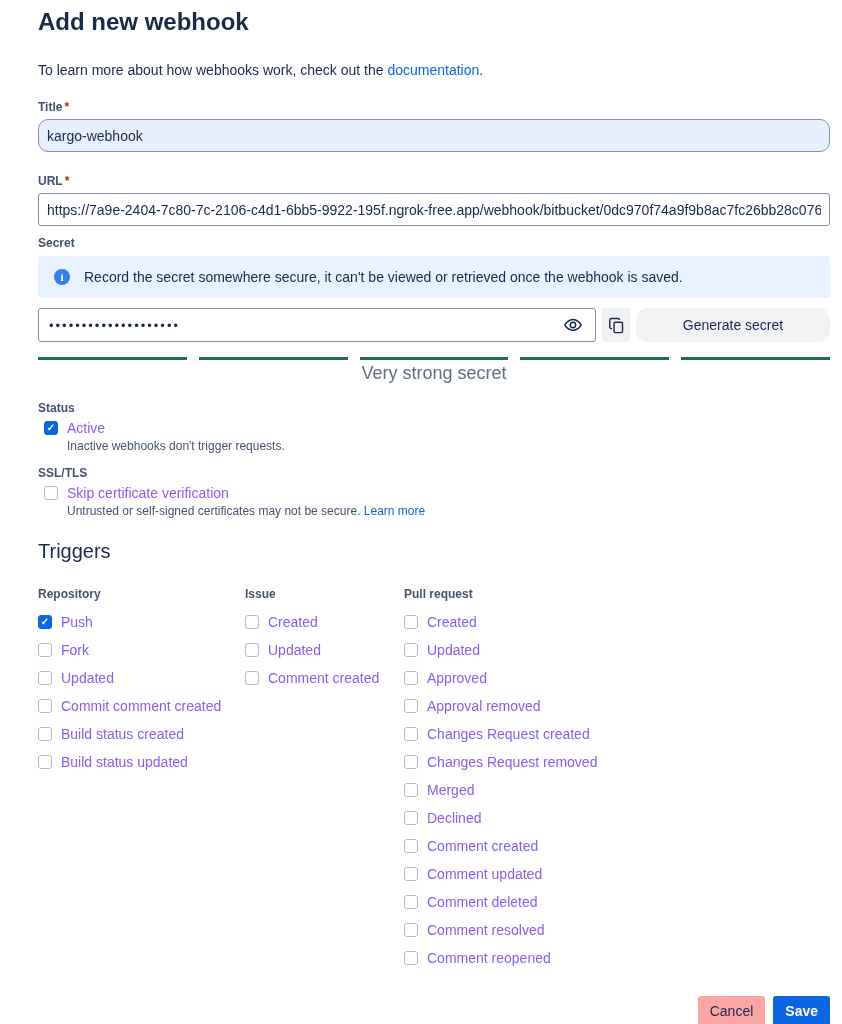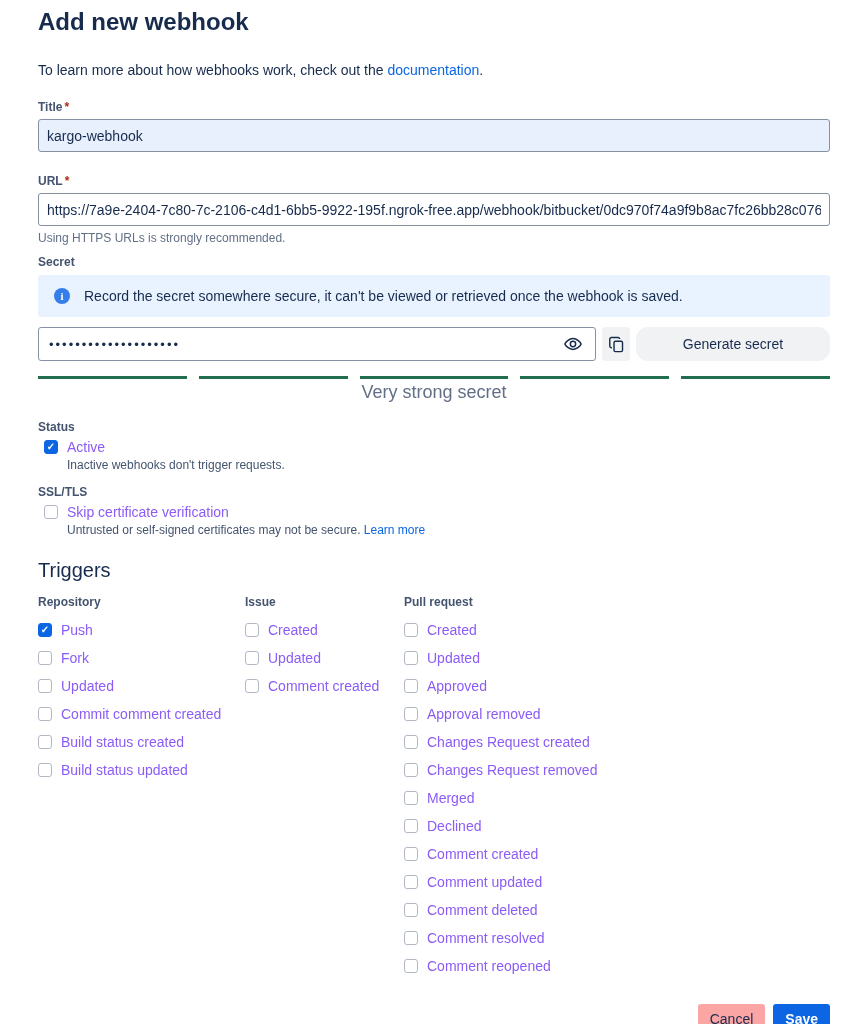--- a/index.html
+++ b/index.html
@@ -18,21 +18,21 @@
 
   .field-label { font-size: 12px; font-weight: 700; color: #44546F; margin-top: 22px; margin-bottom: 5px; }
   .required-mark { color: #AE2A19; margin-left: 2px; font-weight: 700; }
 
   .text-input {
     width: 100%; height: 33px; border: 1px solid #8590A2; border-radius: 3px;
     padding: 0 8px; font-size: 14px; color: #172B4D; background: #fff;
     font-family: "Liberation Sans", sans-serif; outline: none;
     white-space: nowrap; overflow: hidden;
   }
-  #title-input { background: #E8F0FE; }
+  #title-input { background: #E8F0FE; border-radius: 10px; }
 
   .helper { font-size: 12px; color: #626F86; margin-top: 5px; }
 
   .banner {
     background: #E9F2FF; border-radius: 3px; margin-top: 6px;
     padding: 13px 16px; display: flex; align-items: center; gap: 14px;
     font-size: 14px; color: #172B4D;
   }
   .info-icon {
     width: 16px; height: 16px; border-radius: 50%; background: #357DE8;
@@ -71,21 +71,21 @@
   .cb.checked { background: #0C66E4; border-color: #0C66E4; }
   .cb.checked::after {
     content: "\2713"; display: block; text-align: center;
     line-height: 12px; font-size: 10px; color: #fff; font-weight: 700;
   }
   .cb-label { font-size: 14px; color: #8b5cf6; }
   .cb-helper { font-size: 12px; color: #44546F; margin: 3px 0 0 29px; }
 
   .triggers-heading { font-size: 20px; font-weight: 500; color: #172B4D; margin-top: 22px; }
 
-  #trigger-columns { display: flex; margin-top: 13px; }
+  #trigger-columns { display: flex; margin-top: 24px; }
   .trig-col:nth-child(1) { width: 207px; }
   .trig-col:nth-child(2) { width: 159px; }
   .trig-col:nth-child(3) { flex: 1; }
   .col-header { font-size: 12px; font-weight: 700; color: #44546F; margin-bottom: 13px; }
   .trig-col .cb-row { margin: 0 0 12px 0; padding-left: 0; }
 
   .footer { display: flex; justify-content: flex-end; gap: 8px; margin-top: 18px; }
   .btn {
     height: 30px; border: none; border-radius: 3px; padding: 0 12px;
     font-size: 14px; font-family: "Liberation Sans", sans-serif; cursor: pointer;
@@ -106,21 +106,20 @@
 
   <div class="field-label">
     <span>Title</span><span class="required-mark">*</span>
   </div>
   <input id="title-input" class="text-input" type="text" value="kargo-webhook" style="">
 
   <div class="field-label">
     <span>URL</span><span class="required-mark">*</span>
   </div>
   <input id="url-input" class="text-input" type="text" value="https://7a9e-2404-7c80-7c-2106-c4d1-6bb5-9922-195f.ngrok-free.app/webhook/bitbucket/0dc970f74a9f9b8ac7fc26bb28c076c0c9" style="">
-  <div class="helper">Using HTTPS URLs is strongly recommended.</div>
 
   <div class="field-label" style="margin-top:10px;">Secret</div>
 
   <div class="banner">
     <span class="info-icon">i</span>
     <span>Record the secret somewhere secure, it can't be viewed or retrieved once the webhook is saved.</span>
   </div>
 
   <div class="secret-row">
     <div class="secret-input">

